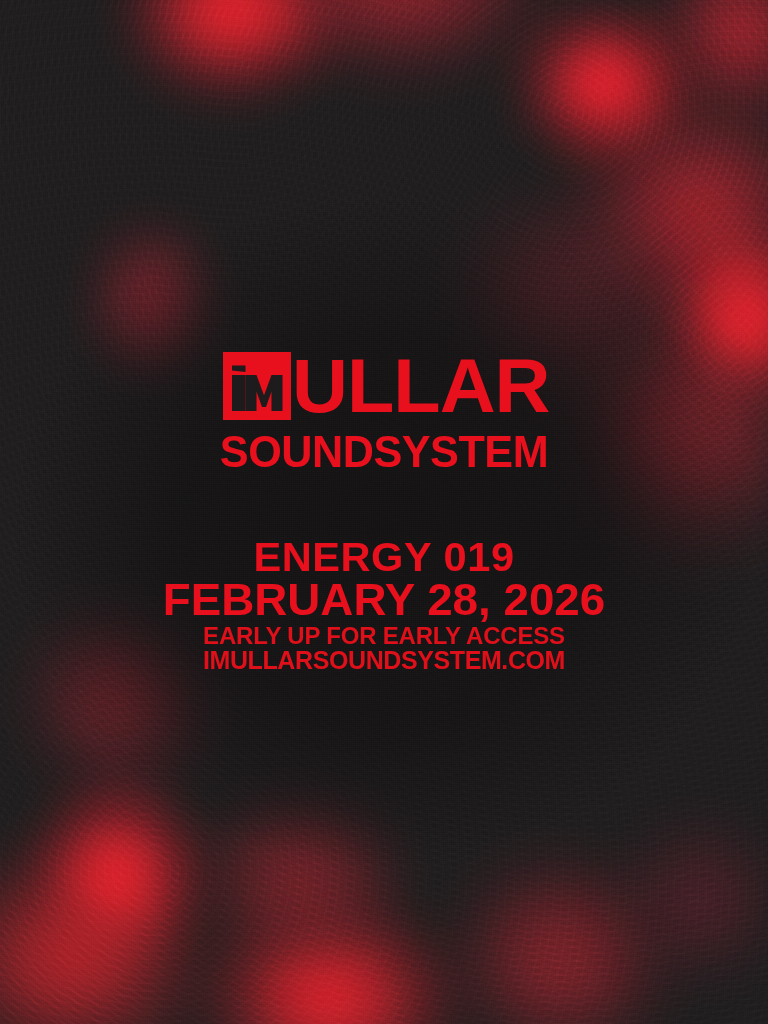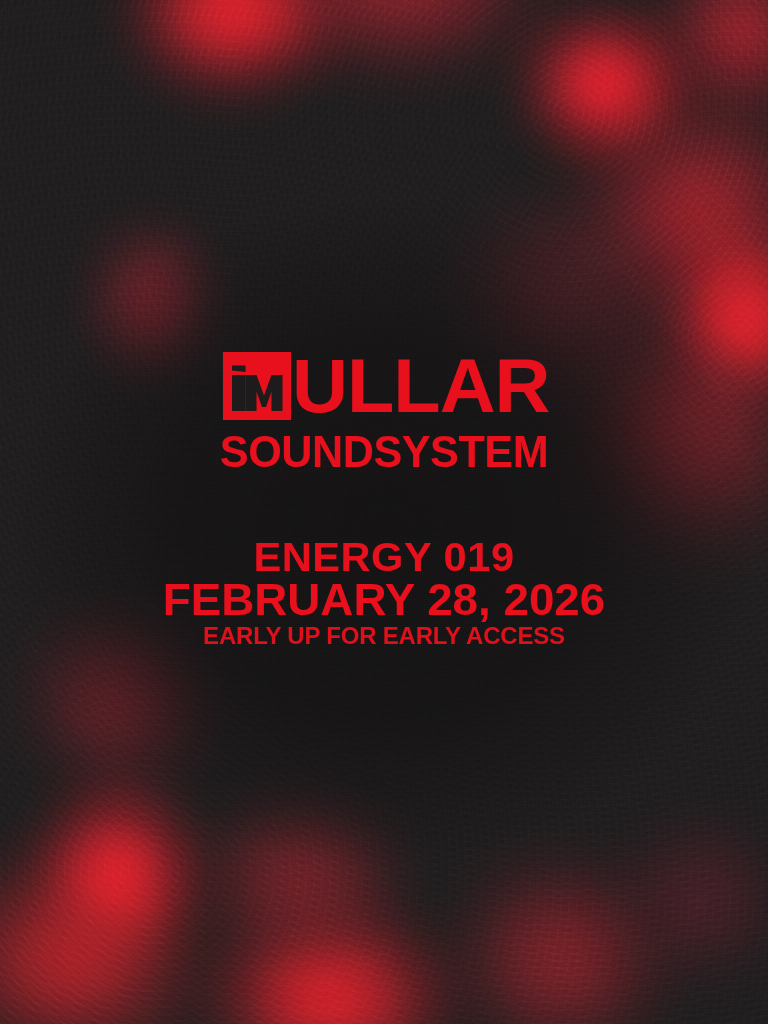--- a/index.html
+++ b/index.html
@@ -240,16 +240,17 @@
 
     <div class="subwordmark" style="color: rgb(232, 16, 28);">SOUNDSYSTEM</div>
 
     <div class="event-block">
       <span class="event-line event-title" style="color: rgb(232, 16, 28);">ENERGY 019</span>
       <span class="event-line event-date" style="color: rgb(232, 16, 28);">FEBRUARY 28, 2026</span>
     </div>
 
     <div class="cta-block">
       <span class="cta-line cta-signup" style="color: rgb(224, 16, 26);">EARLY UP FOR EARLY ACCESS</span>
+      <span class="cta-line cta-url" style="color: rgb(224, 16, 26);">IMULLARSOUNDSYSTEM.COM</span>
     </div>
 
   </div>
 </div>
 
 </body></html>

